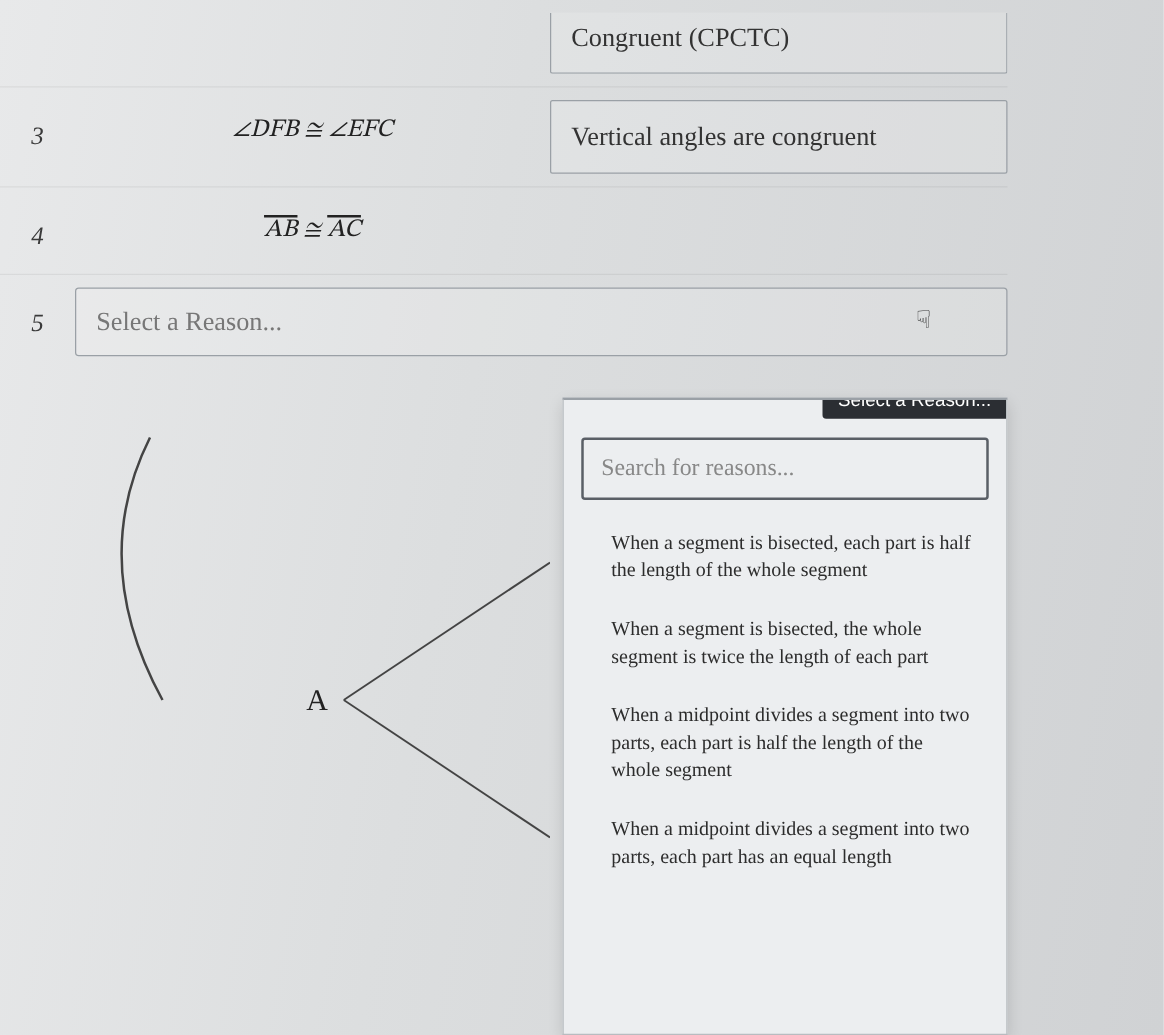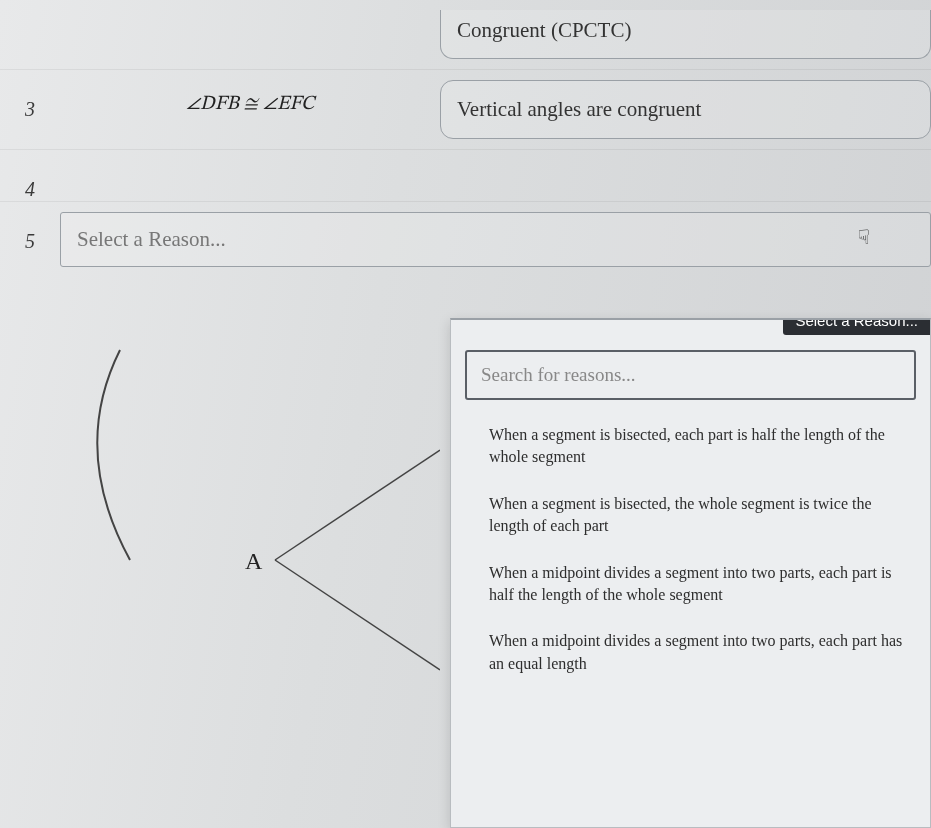--- a/index.html
+++ b/index.html
@@ -4,21 +4,21 @@
 <style>
   * { box-sizing: border-box; margin: 0; padding: 0; }
   html, body { width: 931px; height: 828px; overflow: hidden; }
   body {
     font-family: Georgia, 'Times New Roman', serif;
     background: linear-gradient(100deg, #e8e9ea 0%, #dcdedf 40%, #d0d2d4 100%);
     color: #2a2a2a;
     position: relative;
   }
   .page {
-    width: 931px;
+    width: 806px;
     height: 828px;
     position: relative;
     padding-top: 4px;
   }
   .proof-row {
     display: flex;
     align-items: flex-start;
     border-bottom: 1px solid rgba(0,0,0,0.06);
   }
   .num-col {
@@ -38,21 +38,21 @@
     font-style: italic;
     font-size: 20px;
     color: #222;
   }
   .reason-col {
     flex: 1 1 auto;
     padding: 10px 0 10px 0;
   }
   .reason-box {
     border: 1px solid #9aa0a6;
-    border-radius: 13px;
+    border-radius: 2px;
     background: rgba(255,255,255,0.15);
     padding: 14px 16px;
     font-family: Georgia, serif;
     font-size: 21px;
     color: #333;
     line-height: 1.35;
     margin-right: 0;
   }
   .reason-box.top-clipped {
     border-top: none;
@@ -174,20 +174,21 @@
   <div class="proof-row">
     <div class="num-col">3</div>
     <div class="statement-col">∠<i>DFB</i> ≅ ∠<i>EFC</i></div>
     <div class="reason-col">
       <div class="reason-box">Vertical angles are congruent</div>
     </div>
   </div>
 
   <div class="proof-row">
     <div class="num-col">4</div>
+    <div class="statement-col"><span class="overline">AB</span> ≅ <span class="overline">AC</span></div>
   </div>
 
   <div class="proof-row" style="border-bottom:none;">
     <div class="num-col">5</div>
     <div class="reason-col">
       <div class="select-box">
         <span>Select a Reason...</span>
         <span class="cursor-icon">☟</span>
       </div>
     </div>

